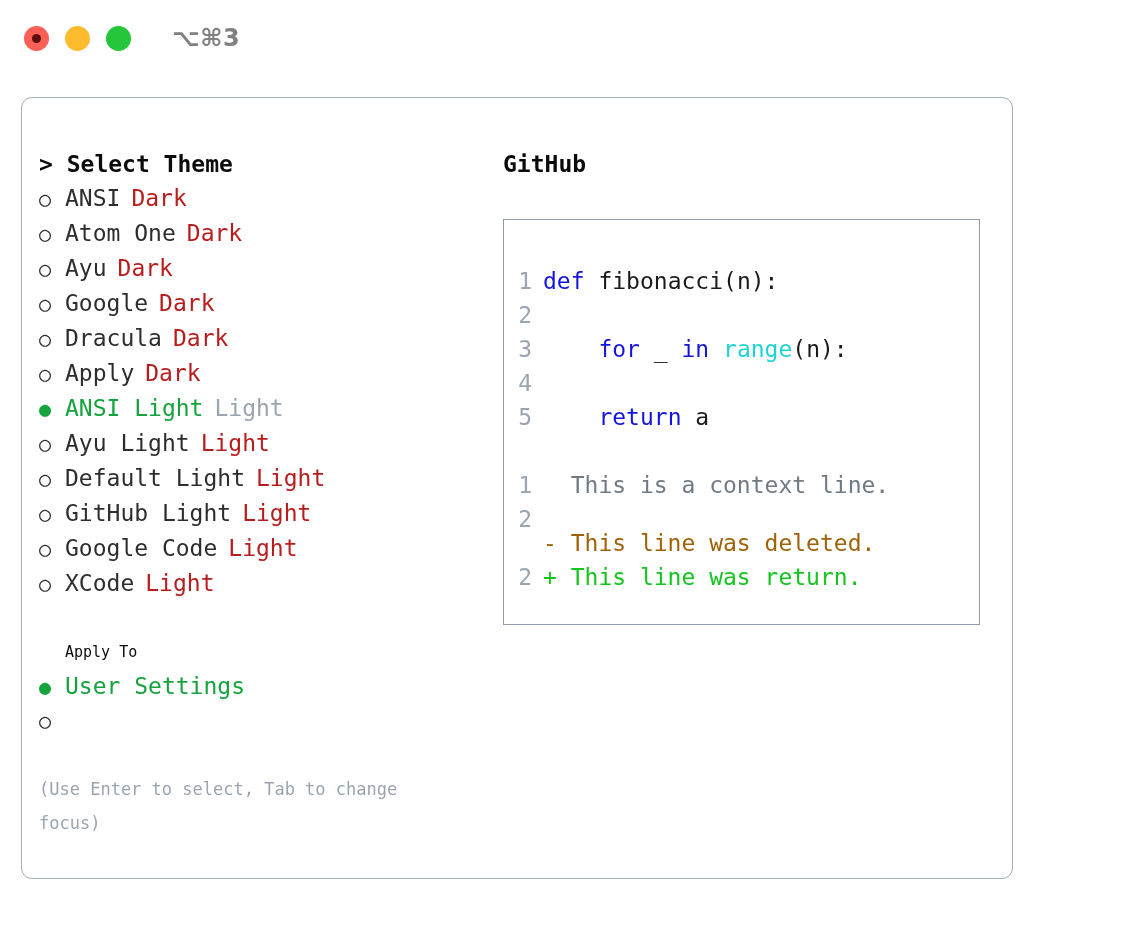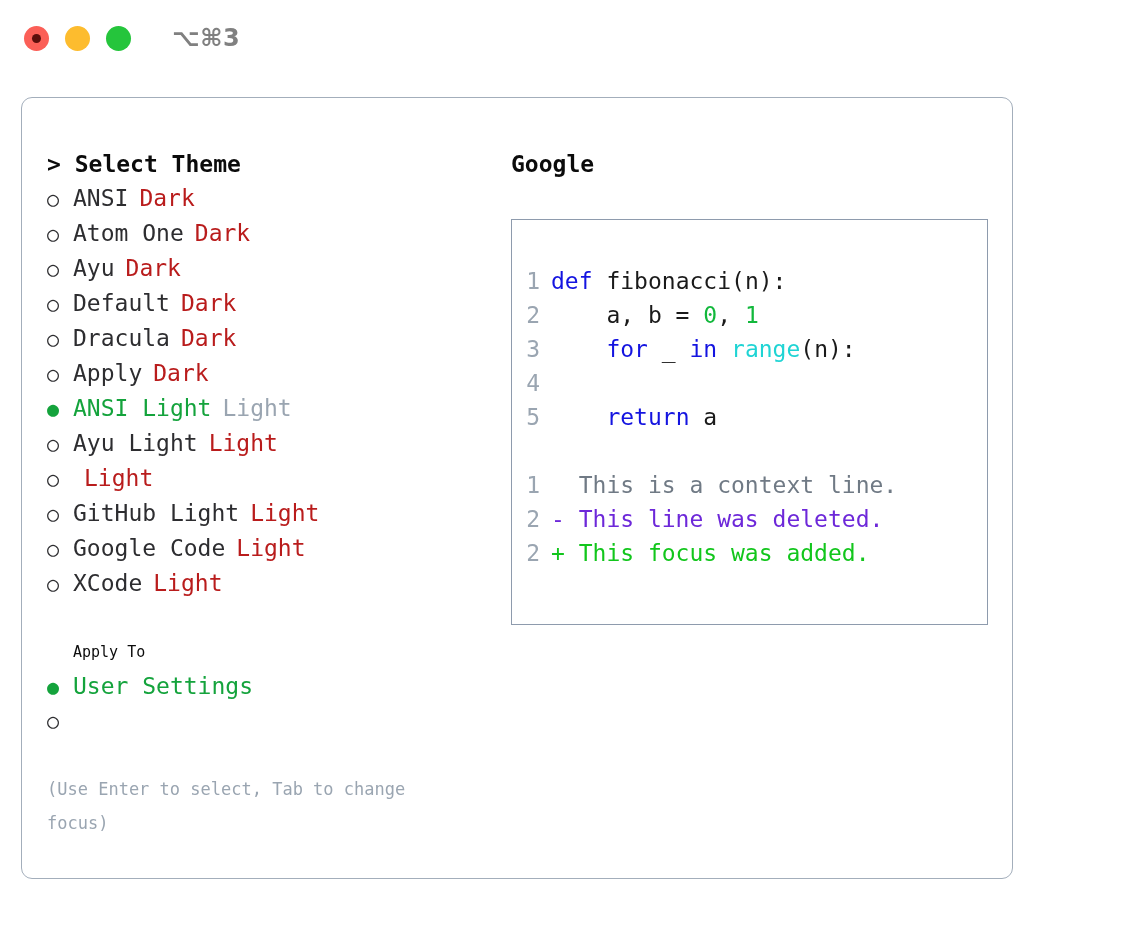--- a/index.html
+++ b/index.html
@@ -79,21 +79,21 @@
     width: 992px;
     height: 782px;
     border: 1px solid #a3aebb;
     border-radius: 11px;
     box-sizing: border-box;
     background: #ffffff;
   }
 
   .columns {
     position: absolute;
-    left: 8px; top: 0;
+    left: 0; top: 0;
     width: 100%;
     height: 100%;
     display: flex;
   }
 
   .col-left {
     width: 463px;
     padding: 49px 0 0 17px;
     box-sizing: border-box;
   }
@@ -183,21 +183,21 @@
   .code-text { white-space: pre; }
 
   .tok-kw   { color: #1414e0; }
   .tok-fn   { color: #1a1a1a; }
   .tok-num  { color: #12b83c; }
   .tok-builtin { color: #1fd4d4; }
   .tok-plain { color: #1a1a1a; }
 
   .diff-gap { height: 34px; }
   .diff-ctx { color: #707a85; }
-  .diff-del { color: #6d28d9; }
+  .diff-del { color: #a16207; margin-top: 24px; }
   .diff-add { color: #12c61c; }
 </style>
 </head>
 <body>
 
 <div class="window">
 
   <div class="titlebar">
     <div class="traffic">
       <span class="dot dot-close"></span>
@@ -209,59 +209,59 @@
 
   <div class="panel">
     <div class="columns">
 
       <div class="col-left">
         <div class="section-head">&gt; Select Theme</div>
         <div id="theme-options">
             <div class="opt"><span class="marker">○</span><span class="name">ANSI</span><span class="variant">Dark</span></div>
             <div class="opt"><span class="marker">○</span><span class="name">Atom One</span><span class="variant">Dark</span></div>
             <div class="opt"><span class="marker">○</span><span class="name">Ayu</span><span class="variant">Dark</span></div>
-            <div class="opt"><span class="marker">○</span><span class="name">Default</span><span class="variant">Dark</span></div>
+            <div class="opt"><span class="marker">○</span><span class="name">Google</span><span class="variant">Dark</span></div>
             <div class="opt"><span class="marker">○</span><span class="name">Dracula</span><span class="variant">Dark</span></div>
             <div class="opt"><span class="marker">○</span><span class="name">Apply</span><span class="variant">Dark</span></div>
             <div class="opt selected"><span class="marker">●</span><span class="name">ANSI Light</span><span class="variant">Light</span></div>
             <div class="opt"><span class="marker">○</span><span class="name">Ayu Light</span><span class="variant">Light</span></div>
-            <div class="opt"><span class="marker">○</span><span class="variant">Light</span></div>
+            <div class="opt"><span class="marker">○</span><span class="name">Default Light</span><span class="variant">Light</span></div>
             <div class="opt"><span class="marker">○</span><span class="name">GitHub Light</span><span class="variant">Light</span></div>
             <div class="opt"><span class="marker">○</span><span class="name">Google Code</span><span class="variant">Light</span></div>
             <div class="opt"><span class="marker">○</span><span class="name">XCode</span><span class="variant">Light</span></div>
           </div>
 
         <div class="spacer-lg"></div>
 
         <div class="group-label">Apply To</div>
         <div id="apply-options">
             <div class="opt selected"><span class="marker">●</span><span class="name">User Settings</span></div>
             <div class="opt"><span class="marker">○</span></div>
           </div>
 
         <div class="spacer-lg"></div>
 
         <div class="hint">(Use Enter to select, Tab to change focus)</div>
       </div>
 
       <div class="col-right">
-        <div class="section-head">Google</div>
+        <div class="section-head">GitHub</div>
 
         <div class="preview-box">
           <div id="code-block">
               <div class="code-line"><span class="lineno">1</span><span class="code-text"><span class="tok-kw">def</span><span class="tok-plain"> </span><span class="tok-fn">fibonacci</span><span class="tok-plain">(n):</span></span></div>
-              <div class="code-line"><span class="lineno">2</span><span class="code-text"><span class="tok-plain">    a, b = </span><span class="tok-num">0</span><span class="tok-plain">, </span><span class="tok-num">1</span></span></div>
+              <div class="code-line"><span class="lineno">2</span></div>
               <div class="code-line"><span class="lineno">3</span><span class="code-text"><span class="tok-plain">    </span><span class="tok-kw">for</span><span class="tok-plain"> _ </span><span class="tok-kw">in</span><span class="tok-plain"> </span><span class="tok-builtin">range</span><span class="tok-plain">(n):</span></span></div>
               <div class="code-line"><span class="lineno">4</span></div>
               <div class="code-line"><span class="lineno">5</span><span class="code-text"><span class="tok-plain">    </span><span class="tok-kw">return</span><span class="tok-plain"> a</span></span></div>
             </div>
           <div class="diff-gap"></div>
           <div id="diff-block">
               <div class="code-line"><span class="lineno">1</span><span class="code-text diff-ctx">  This is a context line.</span></div>
               <div class="code-line"><span class="lineno">2</span><span class="code-text diff-del">- This line was deleted.</span></div>
-              <div class="code-line"><span class="lineno">2</span><span class="code-text diff-add">+ This focus was added.</span></div>
+              <div class="code-line"><span class="lineno">2</span><span class="code-text diff-add">+ This line was return.</span></div>
             </div>
         </div>
       </div>
 
     </div>
   </div>
 </div>
 
 </body></html>

